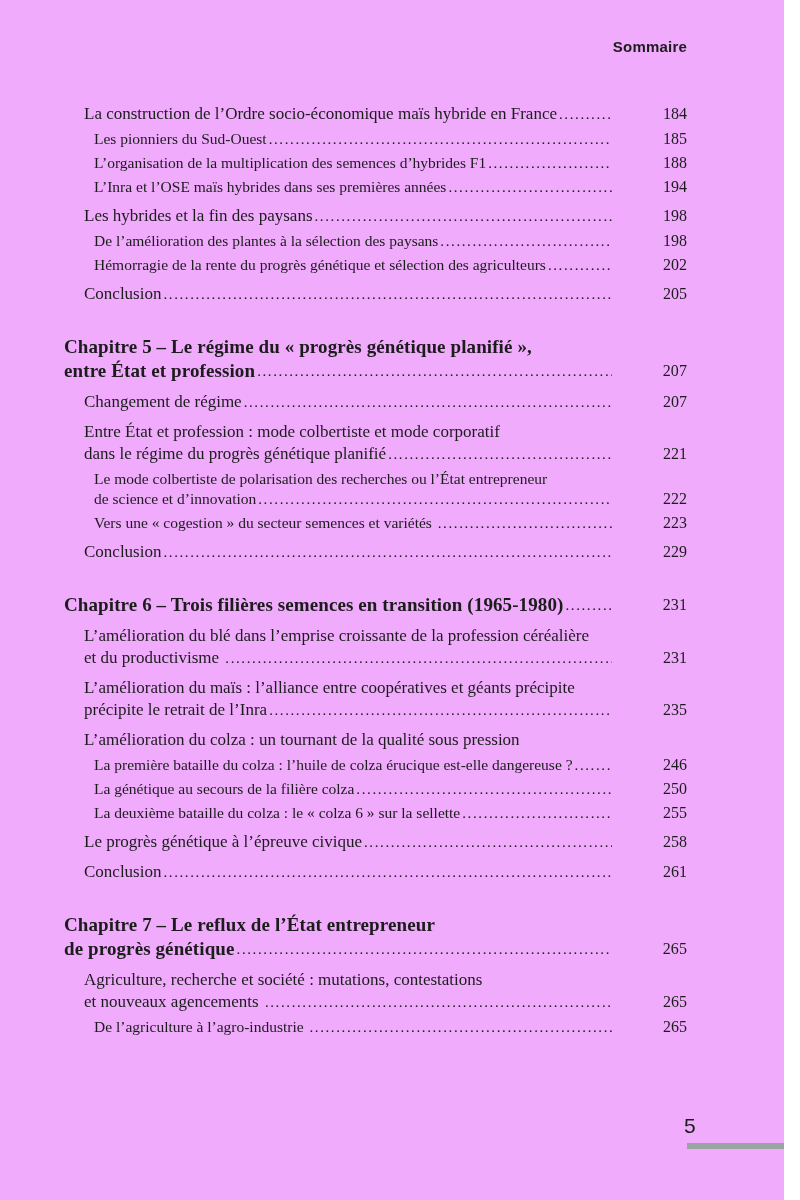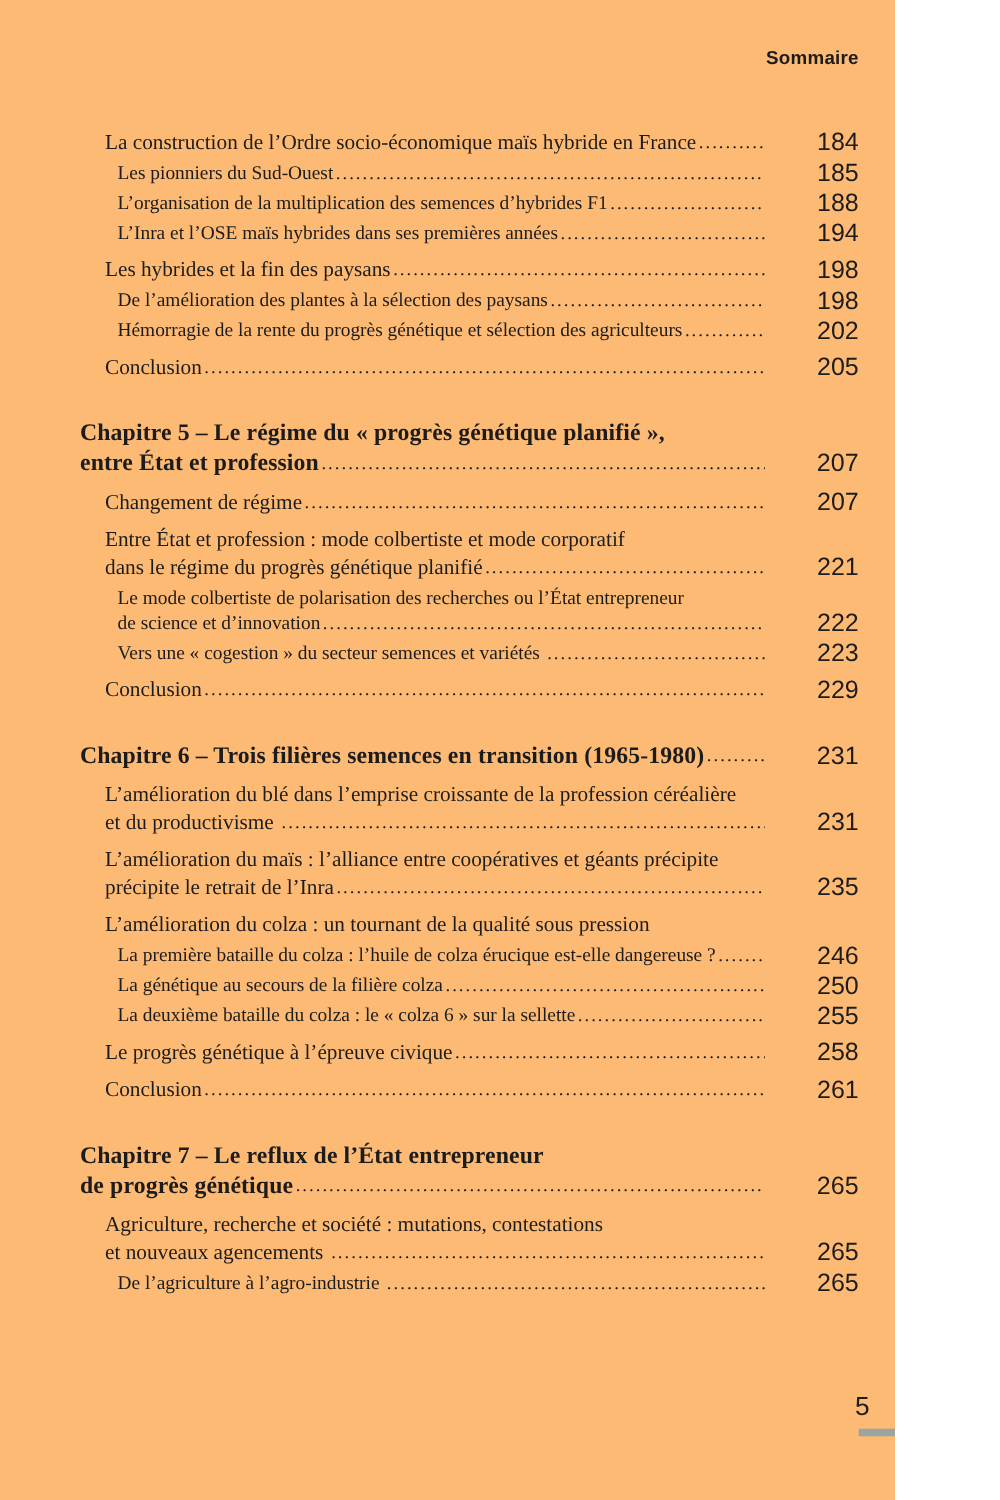--- a/index.html
+++ b/index.html
@@ -2,23 +2,23 @@
 <html><head>
 <meta charset="utf-8">
 <style>
   html, body {
     margin: 0;
     padding: 0;
     background: #ffffff;
   }
   .sheet {
     position: relative;
-    width: 716px;
+    width: 784px;
     height: 1200px;
-    background: #fdba74;
+    background: #f0abfc;
     overflow: hidden;
     font-family: "Liberation Serif", serif;
     color: #1c1c1c;
   }
   .content {
     position: absolute;
     left: 64px;
     top: 0;
     width: 623px;
   }
@@ -66,23 +66,23 @@
     font-size: 15px;
     padding-left: 2px;
   }
   .dots::after {
     content: "........................................................................................................................................................................................................";
     letter-spacing: 1.6px;
   }
   .pagenum {
     flex: 0 0 75px;
     text-align: right;
-    font-size: 20px;
+    font-size: 16px;
     font-weight: normal;
-    font-family: Liberation Sans, sans-serif;
+    font-family: Liberation Serif, serif;
   }
   .folio {
     position: absolute;
     left: 684px;
     top: 1114px;
     font-family: "Liberation Sans", sans-serif;
     font-size: 21px;
     color: #1c1c1c;
   }
   .footer-bar {

